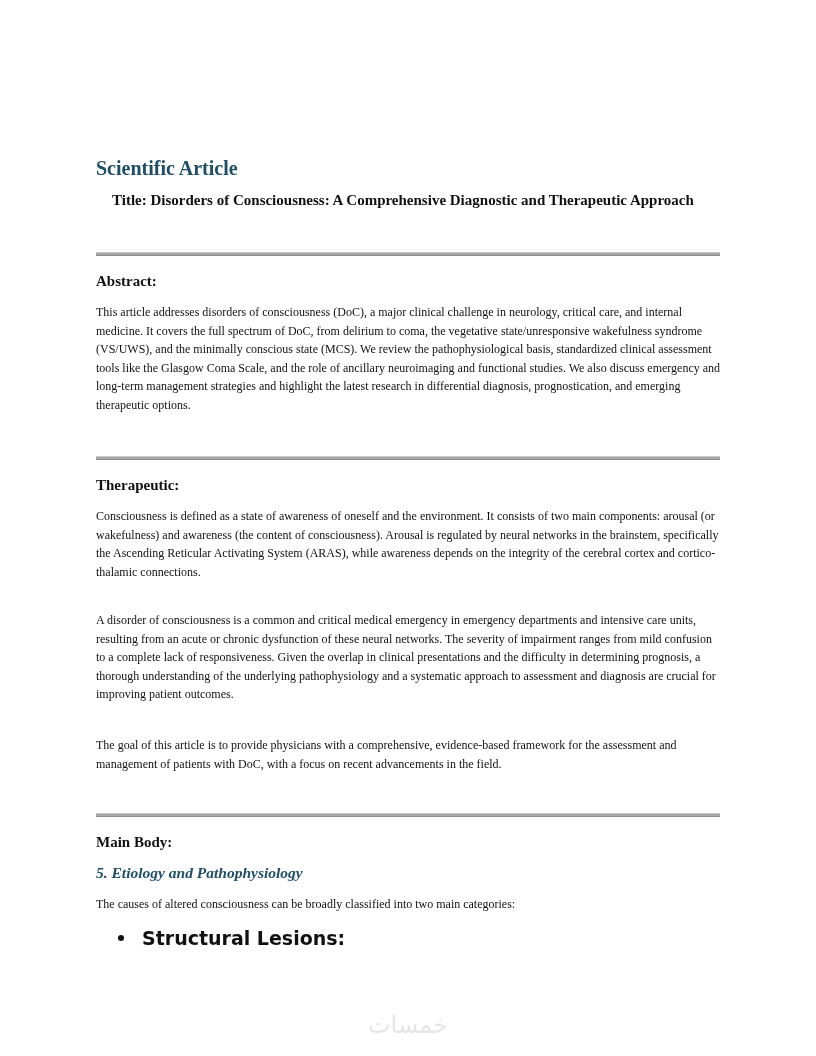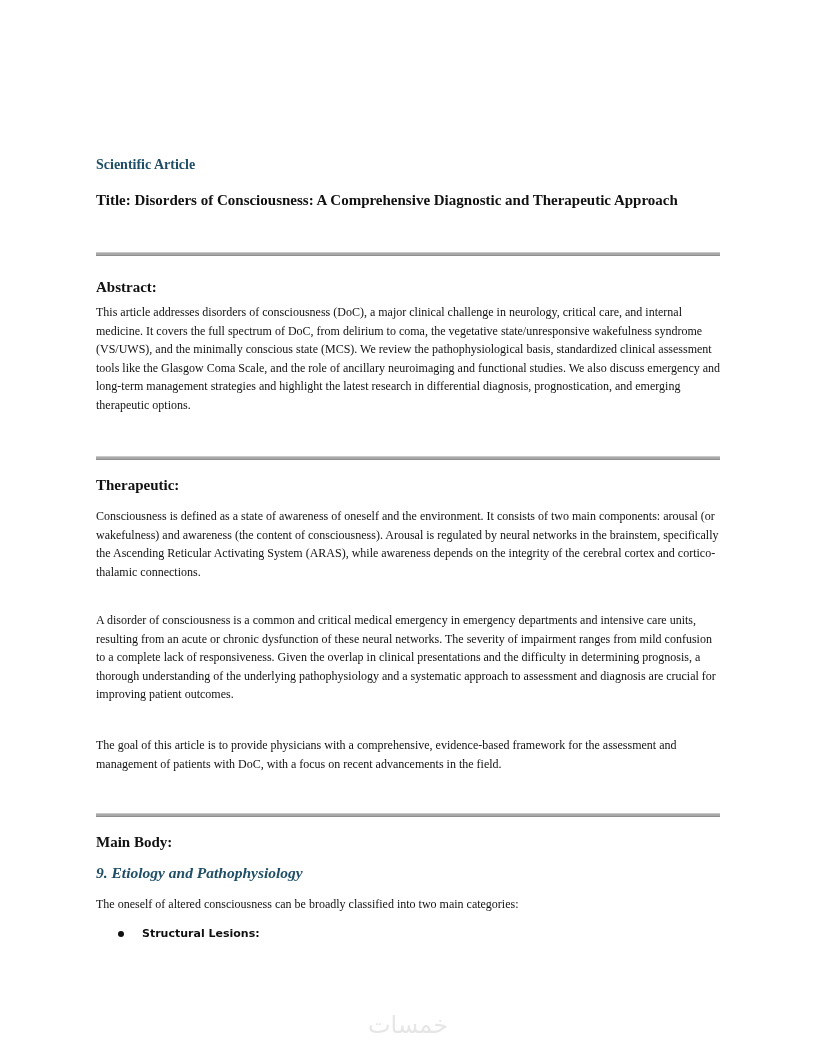--- a/index.html
+++ b/index.html
@@ -1,54 +1,54 @@
 <!DOCTYPE html>
 <html><head>
 <meta charset="utf-8">
 <style>
   html, body { margin: 0; padding: 0; background: #ffffff; }
   body { width: 816px; height: 1056px; position: relative; overflow: hidden;
          font-family: "Liberation Serif", "DejaVu Serif", serif; color: #111; }
   .page { position: absolute; left: 96px; top: 0; width: 624px; }
-  .doc-type { position: absolute; top: 157px; left: 0; font-size: 14px; font-weight: bold; color: #1f4e66; margin: 0; }
-  .title { position: absolute; top: 191px; left: 0; width: 600px; font-size: 15px; font-weight: bold; line-height: 19px; margin: 0; }
+  .doc-type { position: absolute; top: 157px; left: 0; font-size: 20px; font-weight: bold; color: #1f4e66; margin: 0; }
+  .title { position: absolute; top: 191px; left: 16px; width: 600px; font-size: 15px; font-weight: bold; line-height: 19px; margin: 0; }
   .rule { position: absolute; left: 0; width: 624px; height: 2px; background: #a8a8a8;
           border-top: 1px solid #c8c8c8; border-bottom: 1px solid #8e8e8e; box-sizing: content-box; }
   .section-heading { position: absolute; left: 0; font-size: 15px; font-weight: bold; margin: 0; }
   .para { position: absolute; left: 0; width: 626px; font-size: 12px; line-height: 18.5px; margin: 0; }
   .subheading { position: absolute; left: 0; font-size: 15.5px; font-weight: bold; font-style: italic; color: #1f4e66; margin: 0; }
   .bullet-item { position: absolute; left: 22px; top: 927px; display: flex; align-items: center;
-                 font-family: "DejaVu Sans", "Liberation Sans", sans-serif; font-size: 11px; font-weight: bold; }
+                 font-family: "DejaVu Sans", "Liberation Sans", sans-serif; font-size: 19px; font-weight: bold; }
   .bullet-dot { width: 6px; height: 6px; border-radius: 50%; background: #111; margin-right: 18px; }
   .watermark { position: absolute; left: 356px; top: 1010px; width: 105px; height: 30px; }
 </style>
 </head>
 <body>
 
 <div class="page">
   <h1 class="doc-type">Scientific Article</h1>
   <h2 class="title">Title: Disorders of Consciousness: A Comprehensive Diagnostic and Therapeutic Approach</h2>
 
   <div class="rule" style="top:252px;"></div>
 
-  <h3 class="section-heading" style="top:279px;">Abstract:</h3>
+  <h3 class="section-heading" style="top:273px;">Abstract:</h3>
   <p class="para" style="top:303px;">This article addresses disorders of consciousness (DoC), a major clinical challenge in neurology, critical care, and internal medicine. It covers the full spectrum of DoC, from delirium to coma, the vegetative state/unresponsive wakefulness syndrome (VS/UWS), and the minimally conscious state (MCS). We review the pathophysiological basis, standardized clinical assessment tools like the Glasgow Coma Scale, and the role of ancillary neuroimaging and functional studies. We also discuss emergency and long-term management strategies and highlight the latest research in differential diagnosis, prognostication, and emerging therapeutic options.</p>
 
   <div class="rule" style="top:456px;"></div>
 
   <h3 class="section-heading" style="top:477px;">Therapeutic:</h3>
   <p class="para" style="top:507px;">Consciousness is defined as a state of awareness of oneself and the environment. It consists of two main components: arousal (or wakefulness) and awareness (the content of consciousness). Arousal is regulated by neural networks in the brainstem, specifically the Ascending Reticular Activating System (ARAS), while awareness depends on the integrity of the cerebral cortex and cortico-thalamic connections.</p>
   <p class="para" style="top:611px;">A disorder of consciousness is a common and critical medical emergency in emergency departments and intensive care units, resulting from an acute or chronic dysfunction of these neural networks. The severity of impairment ranges from mild confusion to a complete lack of responsiveness. Given the overlap in clinical presentations and the difficulty in determining prognosis, a thorough understanding of the underlying pathophysiology and a systematic approach to assessment and diagnosis are crucial for improving patient outcomes.</p>
   <p class="para" style="top:736px;">The goal of this article is to provide physicians with a comprehensive, evidence-based framework for the assessment and management of patients with DoC, with a focus on recent advancements in the field.</p>
 
   <div class="rule" style="top:813px;"></div>
 
   <h3 class="section-heading" style="top:834px;text-align:center;">Main Body:</h3>
-  <h4 class="subheading" style="top:864px;">9. Etiology and Pathophysiology</h4>
-  <p class="para" style="top:895px;">The oneself of altered consciousness can be broadly classified into two main categories:</p>
+  <h4 class="subheading" style="top:864px;">5. Etiology and Pathophysiology</h4>
+  <p class="para" style="top:895px;">The causes of altered consciousness can be broadly classified into two main categories:</p>
 
   <div class="bullet-item">
     <span class="bullet-dot"></span>
     <span>Structural Lesions:</span>
   </div>
 </div>
 
 <svg class="watermark" viewBox="0 0 105 30">
   <text x="52" y="23" text-anchor="middle" font-family="DejaVu Sans, sans-serif" font-size="24" fill="#e6e6e6">خمسات</text>
 </svg>

